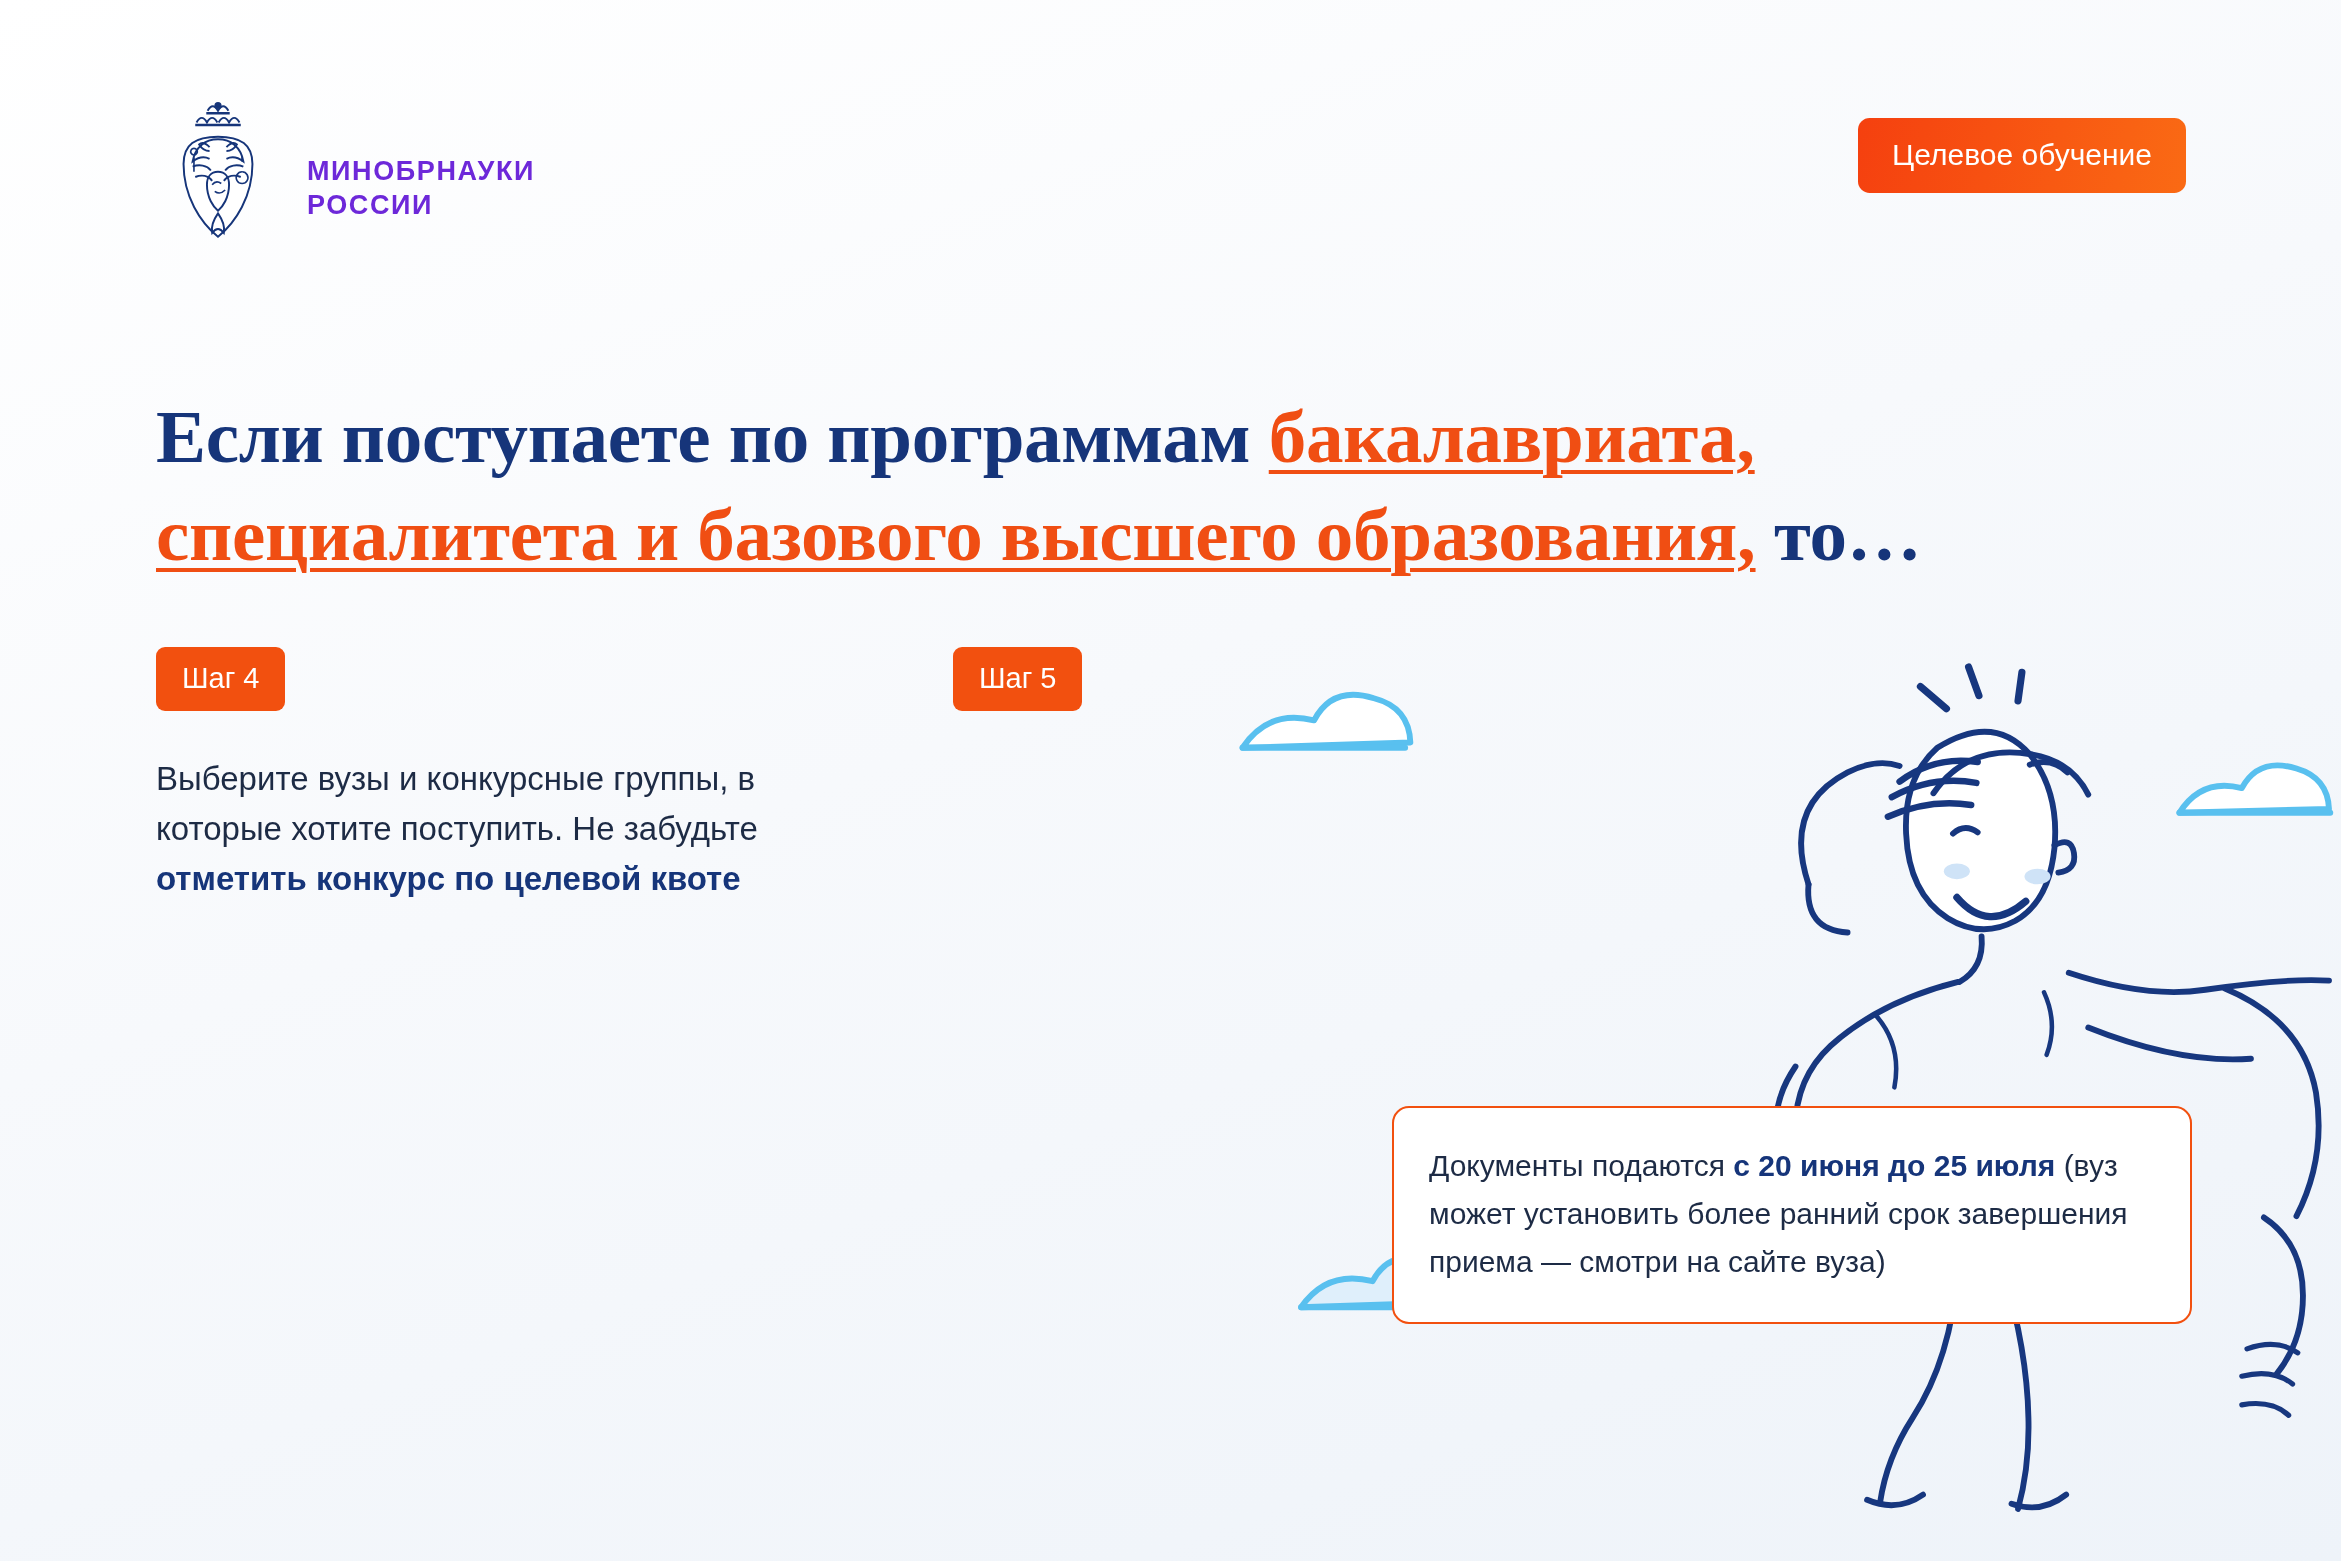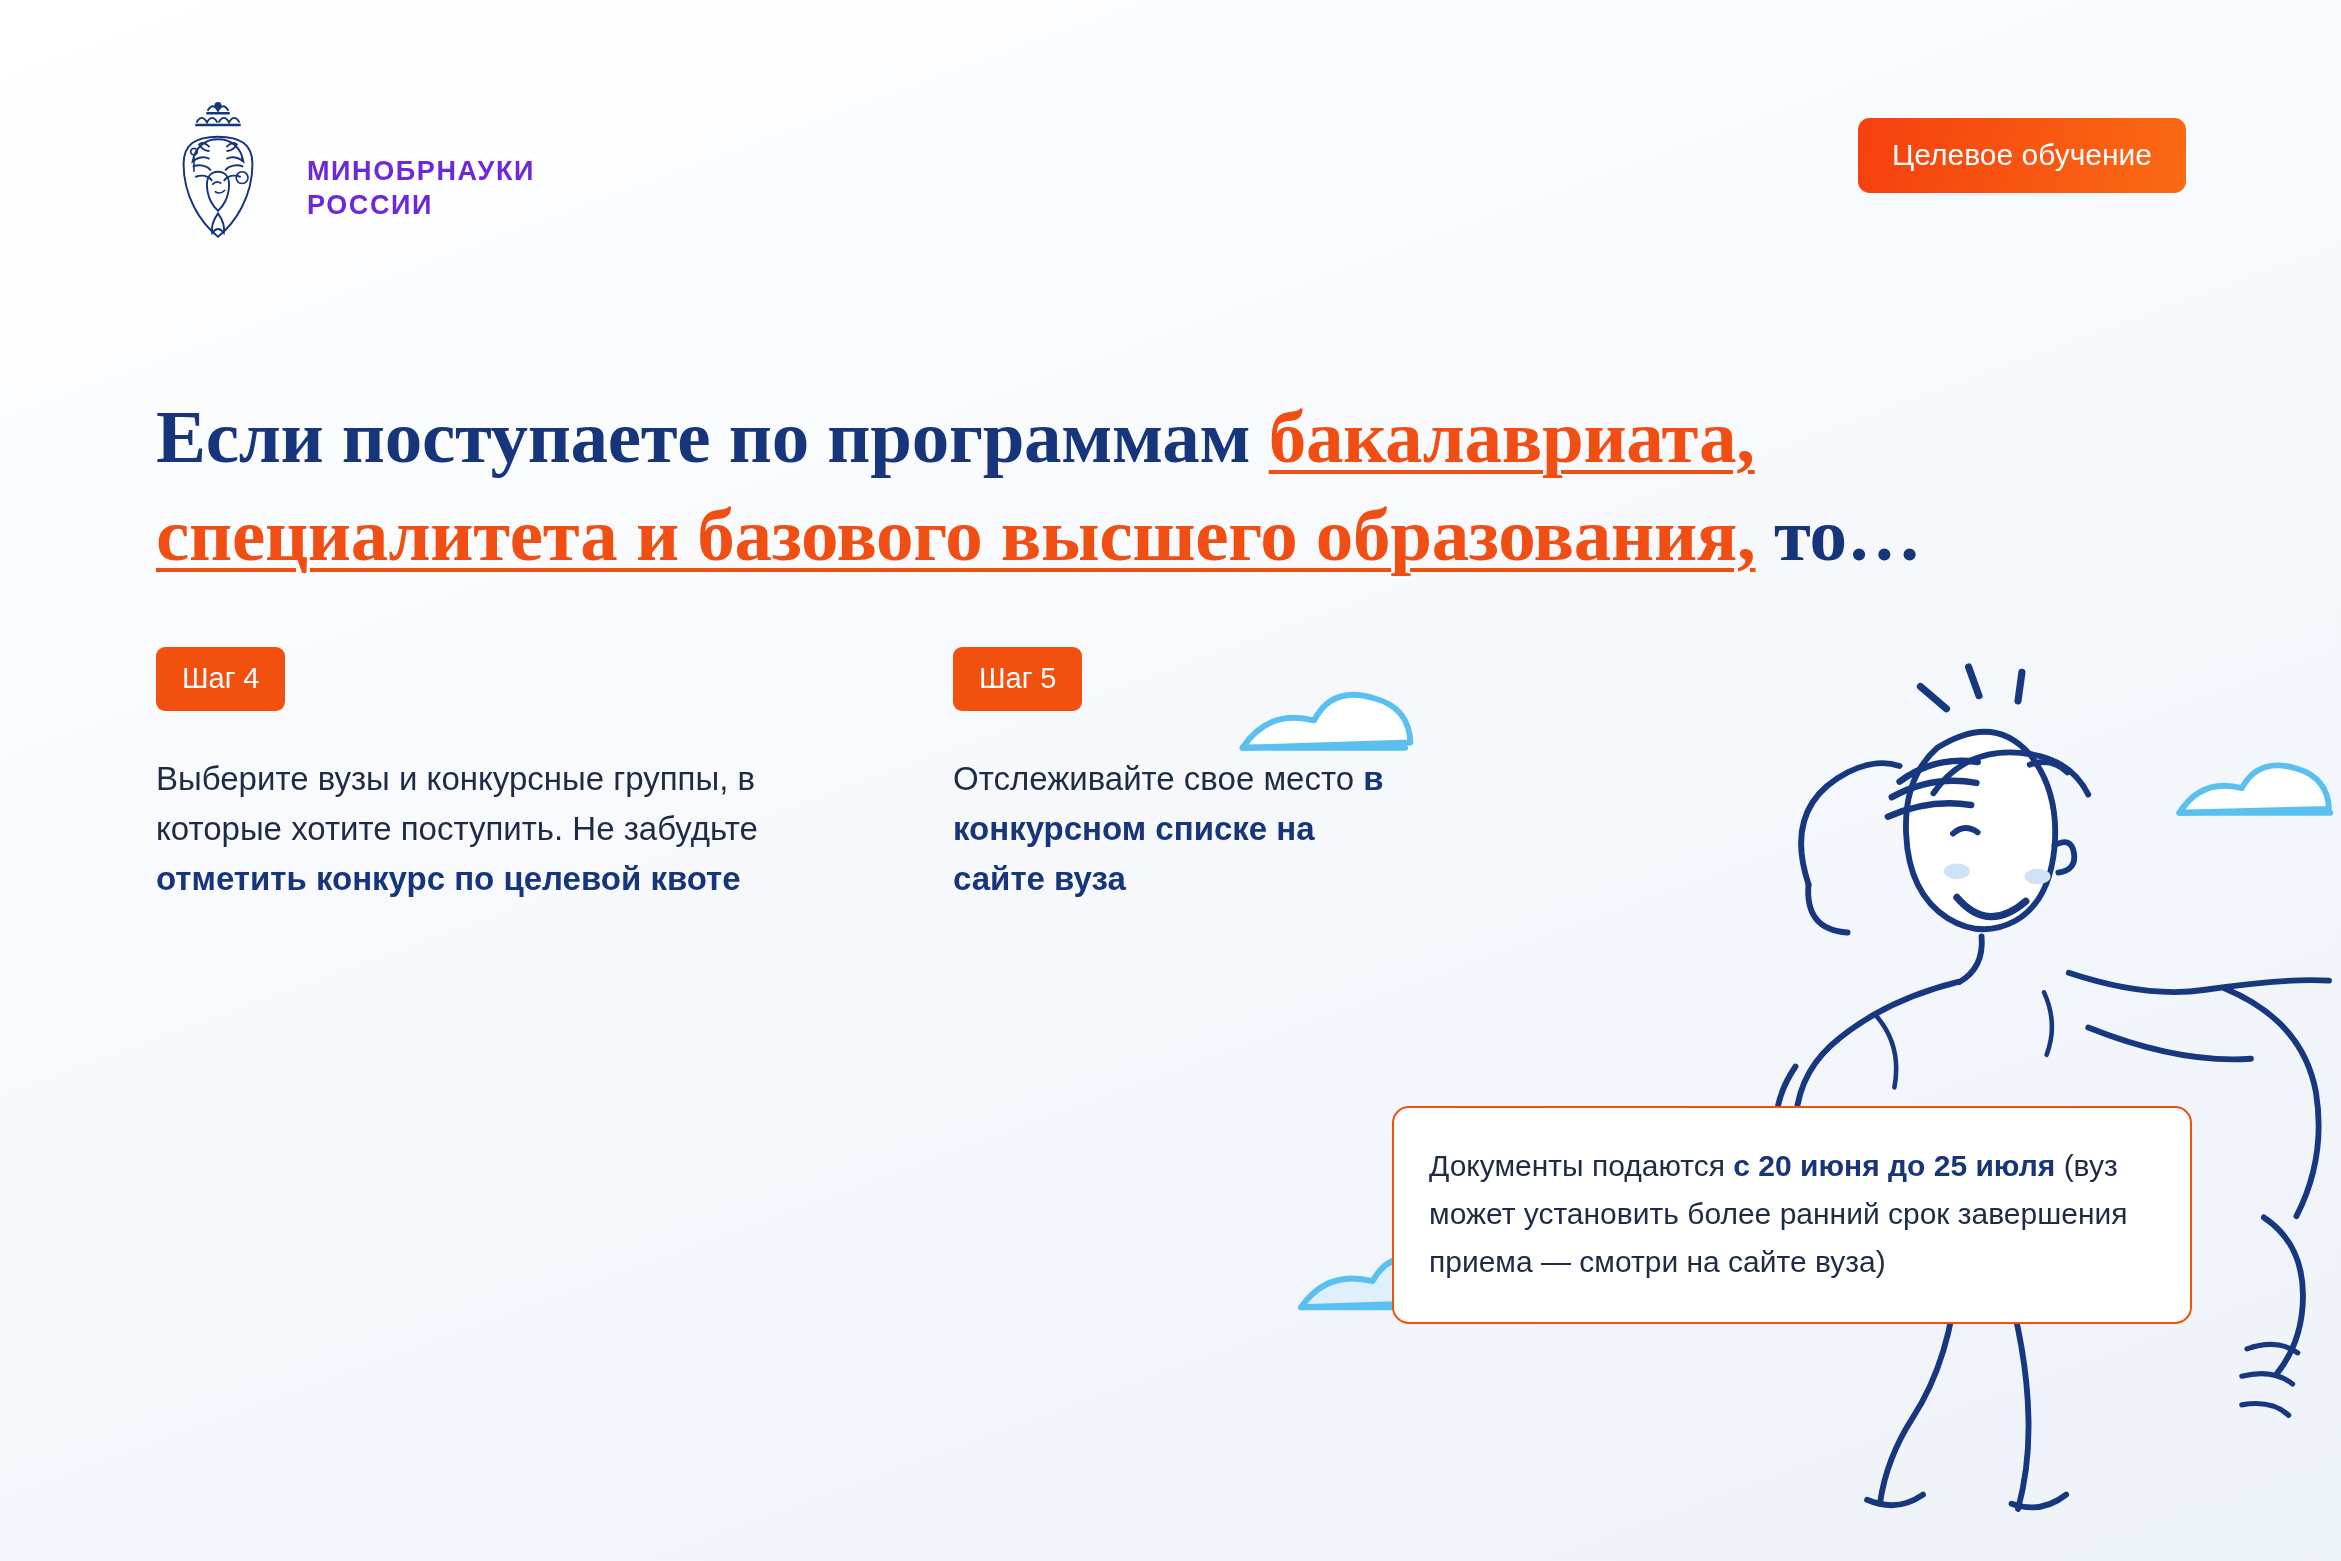--- a/index.html
+++ b/index.html
@@ -232,21 +232,20 @@
 
   <div class="steps">
 
     <div class="step-col">
       <div class="step-badge">Шаг 4</div>
       <div class="step-body"><span>Выберите вузы и конкурсные группы, в которые хотите поступить. Не забудьте </span><b>отметить конкурс по целевой квоте</b></div>
     </div>
 
     <div class="step-col second">
       <div class="step-badge">Шаг 5</div>
-      <div class="step-body"><span>Отслеживайте свое место </span><b>в конкурсном списке на сайте вуза</b></div>
     </div>
 
   </div>
 
   <div class="illustration">
     <svg viewBox="0 0 1720 1580" width="1119" height="1028" aria-hidden="true">
       <g fill="none" stroke="#17377f" stroke-width="9" stroke-linecap="round" stroke-linejoin="round">
 
         <g stroke="#59c0ef" stroke-width="9">
           <path d="M30 330 q40 -60 110 -42 q28 -54 92 -34 q54 14 56 68 z" fill="#ffffff"></path>

